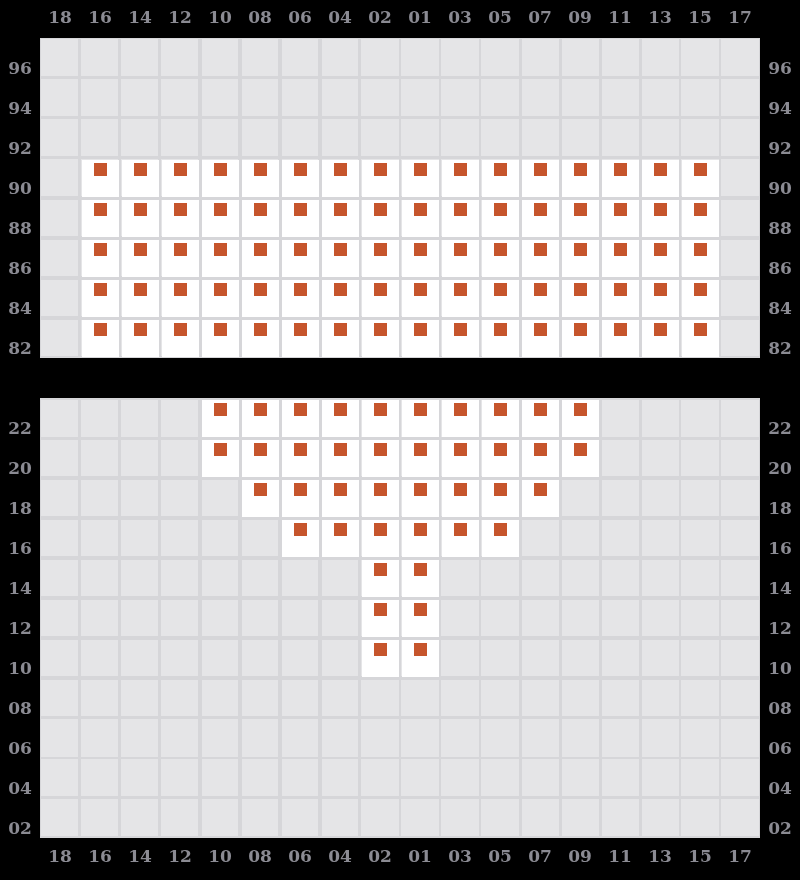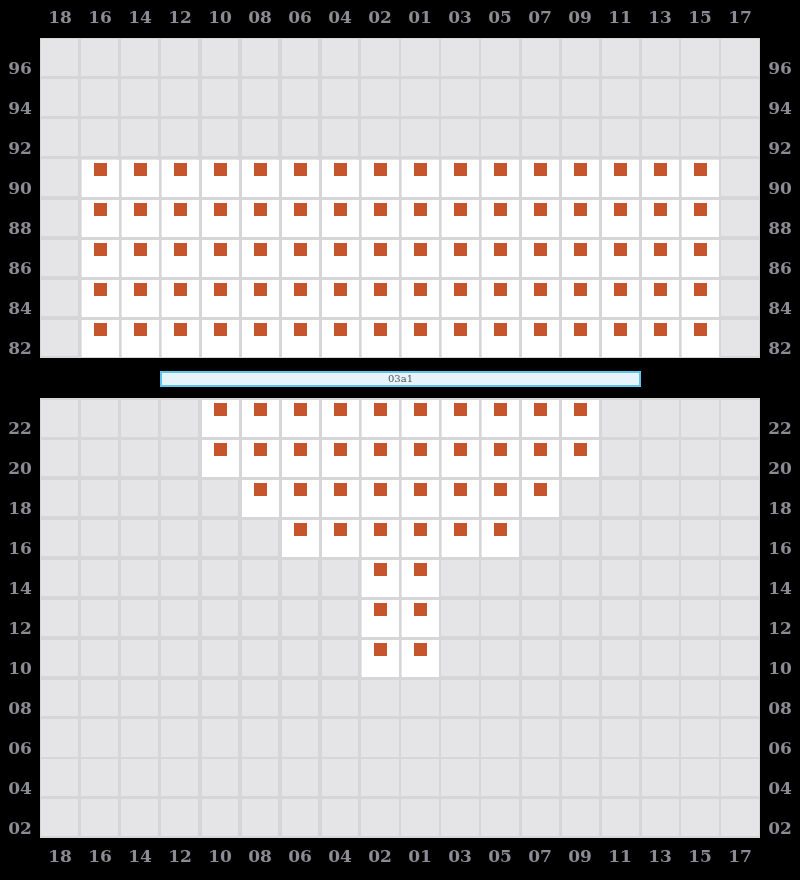--- a/index.html
+++ b/index.html
@@ -371,23 +371,20 @@
     </div>
     <div class="seat" style="left: 601.5px; top: 281.5px;">
       <div class="marker"></div>
     </div>
     <div class="seat" style="left: 641.5px; top: 281.5px;">
       <div class="marker"></div>
     </div>
   </div>
 
 <div class="band">
-  <div class="section">
-    <span>03a1</span>
-  </div>
 </div>
 
 <div id="lower-grid" class="grid">
     <div class="seat" style="left: 161.5px; top: 1.5px;">
       <div class="marker"></div>
     </div>
     <div class="seat" style="left: 201.5px; top: 1.5px;">
       <div class="marker"></div>
     </div>
     <div class="seat" style="left: 241.5px; top: 1.5px;">

